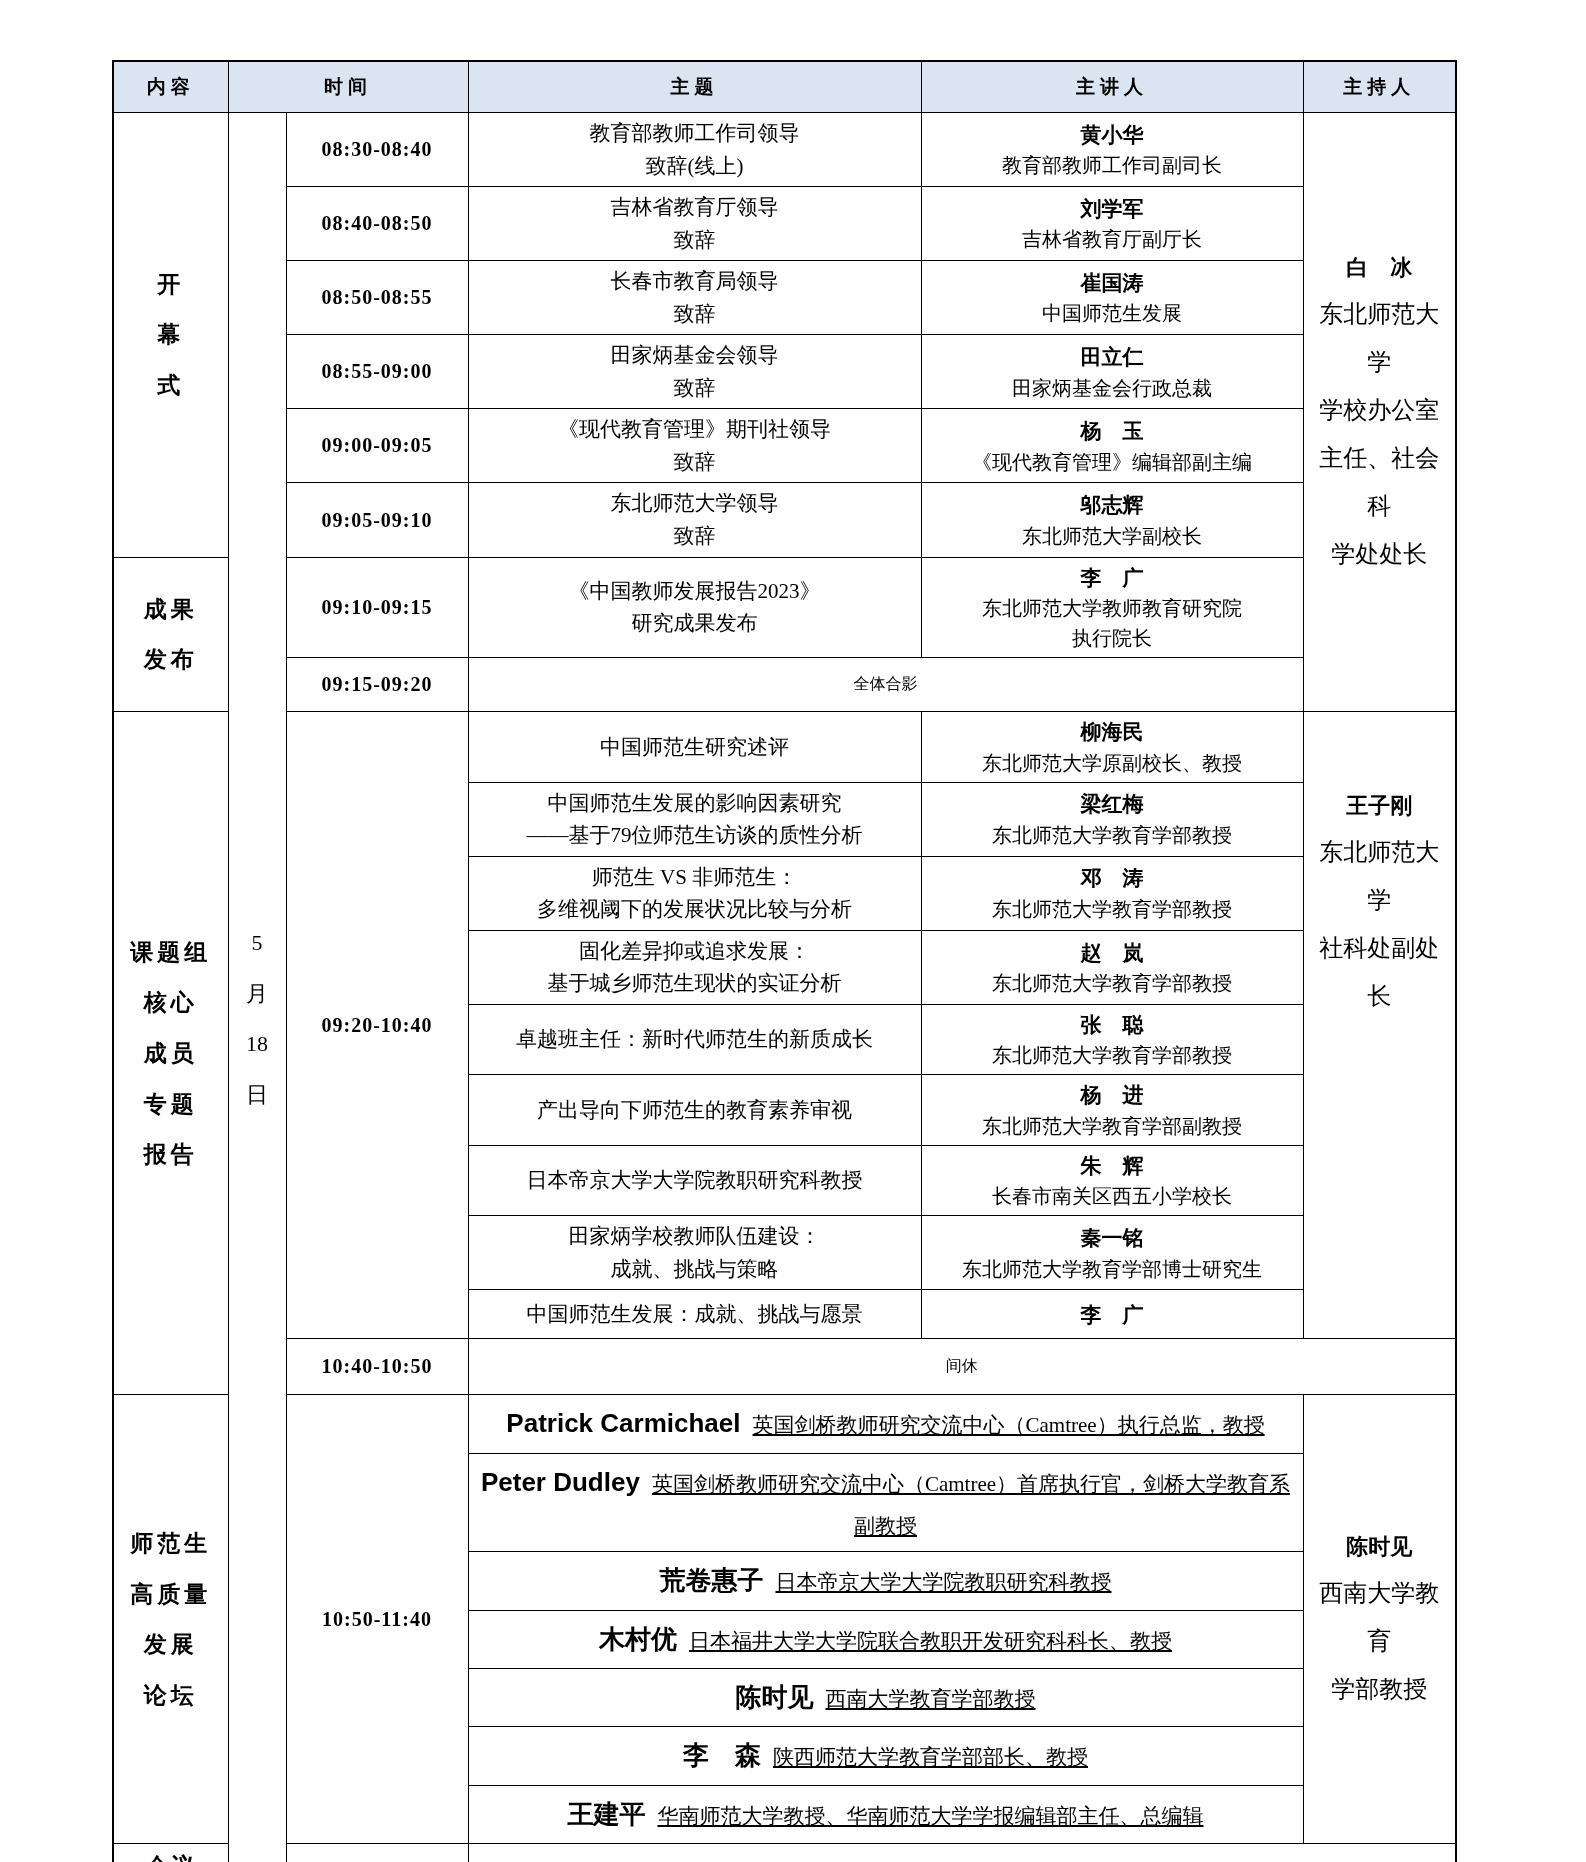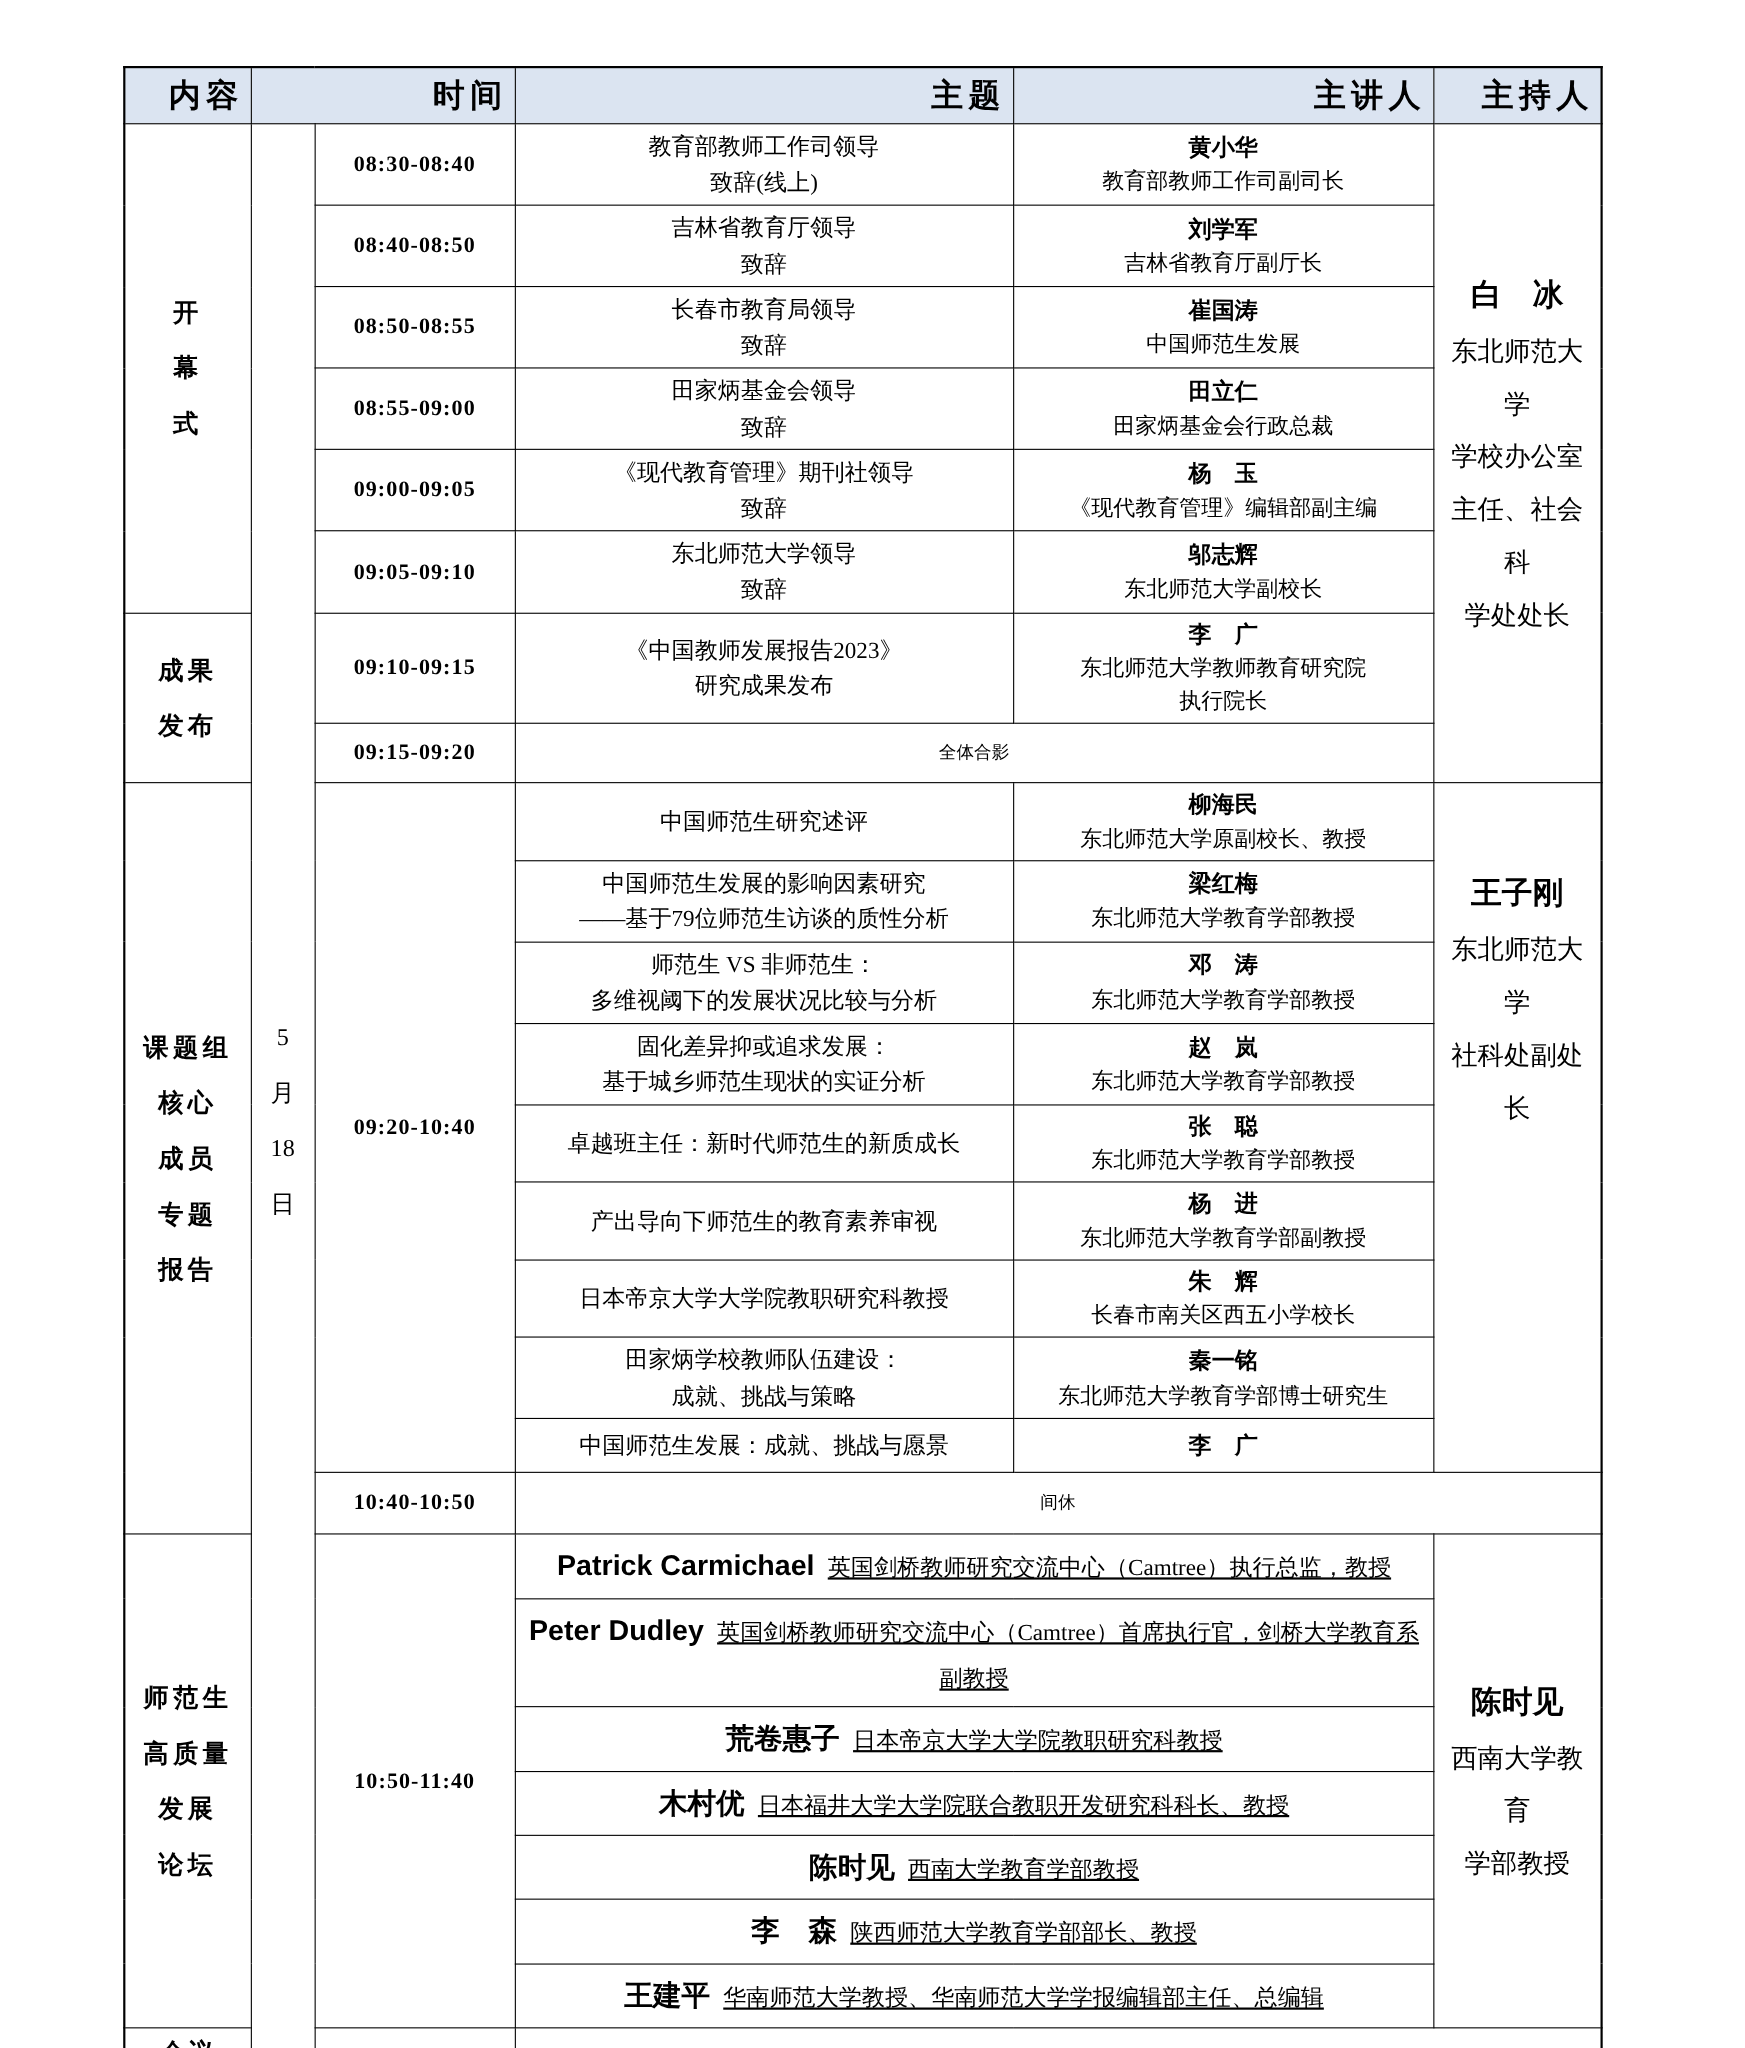--- a/index.html
+++ b/index.html
@@ -1,30 +1,30 @@
 <!DOCTYPE html>
 <html style="--header-bg: #dbe4f1; --border: #000000;"><head>
 <meta charset="utf-8">
 <style>
   :root{ --header-bg:#dbe4f1; --border:#000000; }
   html,body{ margin:0; padding:0; background:#ffffff; }
   body{ width:1586px; height:1862px; font-family:"Liberation Serif","DejaVu Serif",serif; color:#000; }
   .page{ padding:60px 0 0 112px; }
   table.sched{ border-collapse:collapse; table-layout:fixed; width:1343px; border:2px solid var(--border); }
   td,th{ border:1px solid var(--border); padding:4px 6px; text-align:center; vertical-align:middle; overflow:hidden; }
-  th{ background:var(--header-bg); font-family:"Liberation Sans","DejaVu Sans",sans-serif; font-weight:bold; font-size:29px; letter-spacing:5px; height:42px;text-align:right; }
+  th{ background:var(--header-bg); font-family:"Liberation Sans","DejaVu Sans",sans-serif; font-weight:bold; font-size:19px; letter-spacing:5px; height:42px; }
   .pre{ white-space:pre-line; }
   .sec-label{ font-family:"Liberation Sans","DejaVu Sans",sans-serif; font-weight:bold; font-size:23px; line-height:2.2; letter-spacing:4px; }
   .date-cell{ font-size:22px; line-height:2.3; }
   .time{ font-weight:bold; font-size:20px; letter-spacing:1px; white-space:nowrap; }
   .topic{ font-size:21px; line-height:1.55; }
   .spk-name{ font-family:"Liberation Sans","DejaVu Sans",sans-serif; font-weight:bold; font-size:21px; line-height:1.5; }
   .spk-affil{ font-size:20px; line-height:1.5; }
   .host-cell{ font-size:21px; }
-  .host-name{ font-family:"Liberation Sans","DejaVu Sans",sans-serif; font-weight:bold; font-size:28px; line-height:2.0; }
+  .host-name{ font-family:"Liberation Sans","DejaVu Sans",sans-serif; font-weight:bold; font-size:22px; line-height:2.0; }
   .host-affil{ font-size:24px; line-height:2.0; }
   .host-top{ vertical-align:top; padding-top:72px; }
   .merged{ font-size:16px; }
   .f-cell{ font-size:21px; line-height:1.9; }
   .f-name{ font-family:"Liberation Sans","DejaVu Sans",sans-serif; font-weight:bold; font-size:26px; }
   .f-affil{ font-size:21px; margin-left:12px;text-decoration:underline; }
   
   tr.h66 td{ height:58px; } tr.h94 td{ height:86px; } tr.h53 td{ height:45px; }
   tr.h61 td{ height:53px; } tr.h48 td{ height:40px; } tr.h90 td{ height:82px; }
   tr.h64 td{ height:56px; } tr.h55 td{ height:47px; }

